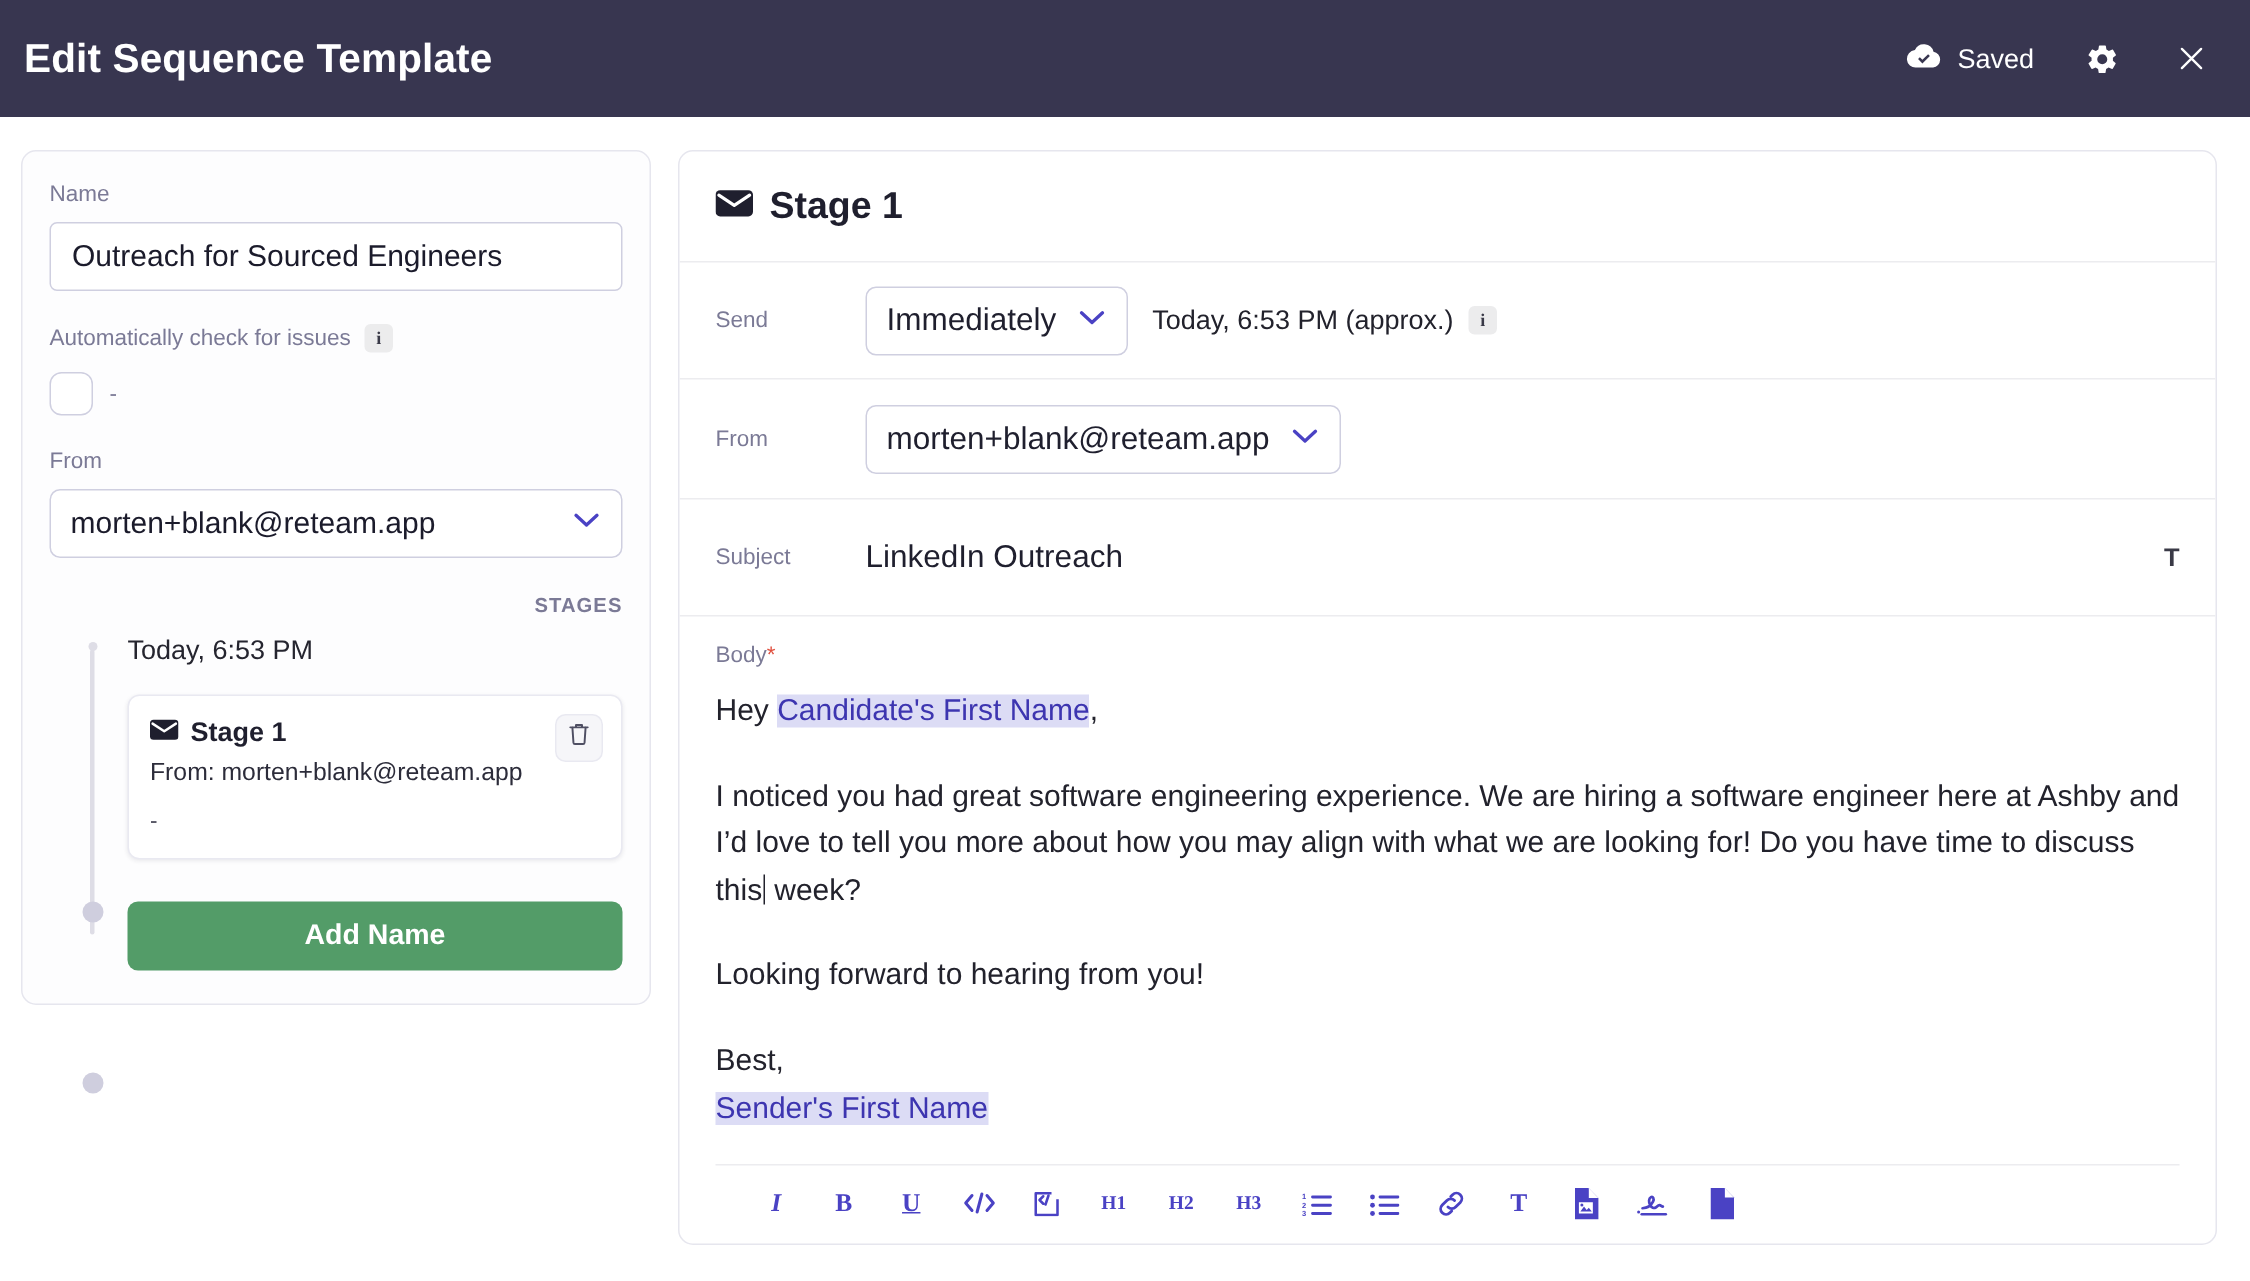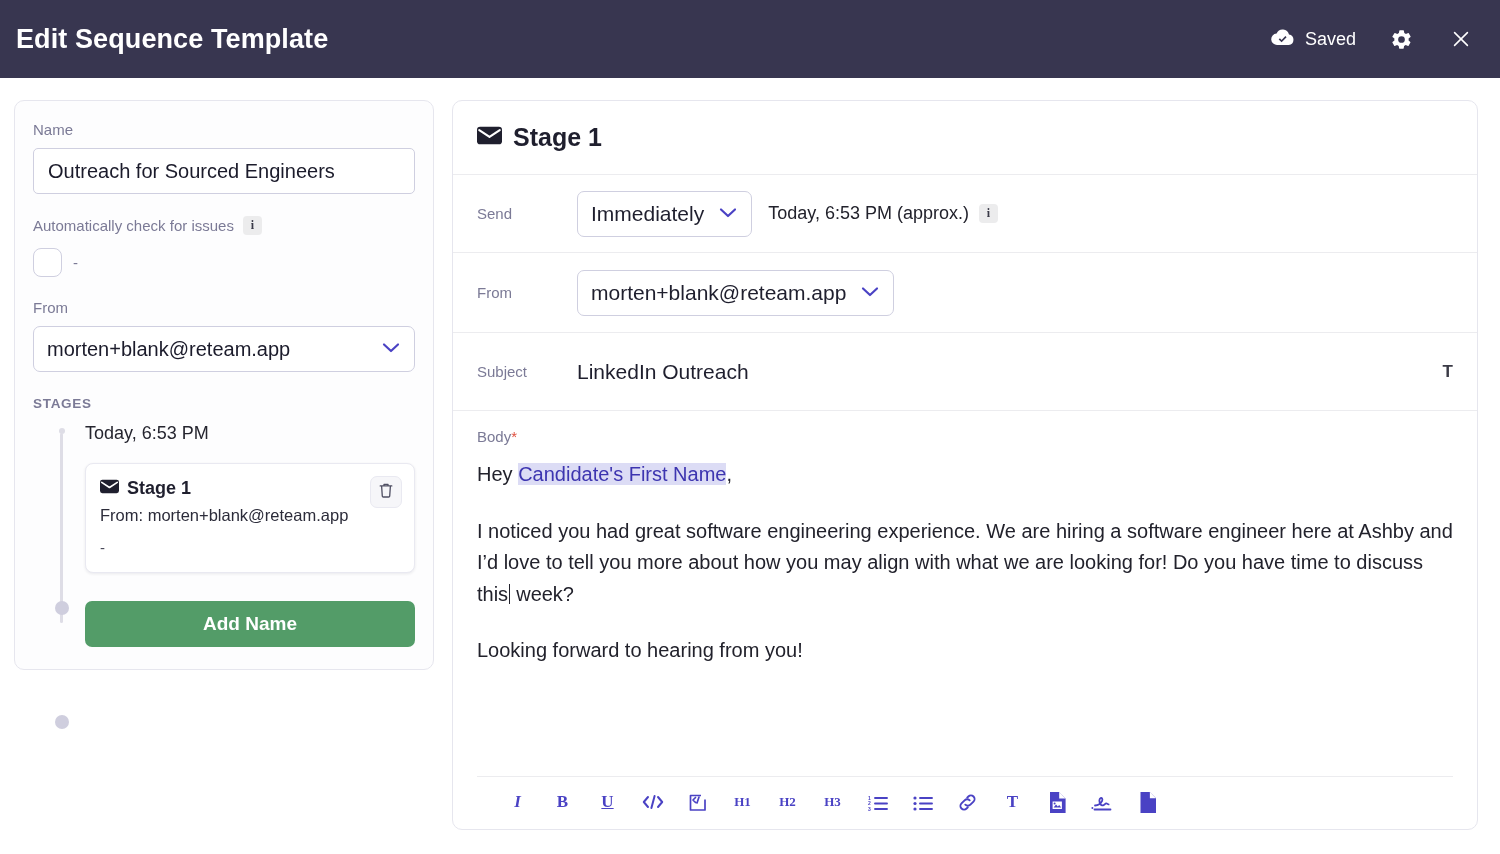--- a/index.html
+++ b/index.html
@@ -111,20 +111,21 @@
   }
   .select-box .val { flex: 1; font-size: 20px; color: #1b1b2b; }
   .chev { color: #4a42c4; }
 
   .stages-title {
     color: #7b7a96;
     font-size: 13.5px;
     font-weight: 700;
     letter-spacing: .7px;
     margin: 24px 0 12px 0;
+    text-align: right;
   }
   .timeline {
     position: relative;
     padding-left: 52px;
   }
   .timeline-line {
     position: absolute;
     left: 27px; top: 10px; bottom: 24px;
     width: 3px; background: #dedde6; border-radius: 2px;
   }
@@ -399,20 +400,21 @@
         <span>Body</span><span class="req">*</span>
       </div>
 
       <div class="body-text">
         <p><span>Hey </span><span class="token">Candidate's First Name</span><span>,</span></p>
 
         <p><span>I noticed you had great software engineering experience. We are hiring a software engineer here at Ashby and I’d love to tell you more about how you may align with what we are looking for! Do you have time to discuss this</span><span class="caret"></span><span> week?</span></p>
 
         <p>Looking forward to hearing from you!</p>
 
+        <p style="margin-bottom:0"><span>Best,</span><br><span class="token">Sender's First Name</span></p>
       </div>
 
       <div class="toolbar">
         <div class="tool">
             <span style="font-style:italic;font-family:'Liberation Serif',serif;">I</span>
           </div>
         <div class="tool">
             <span style="font-family:'Liberation Serif',serif;">B</span>
           </div>
         <div class="tool">

